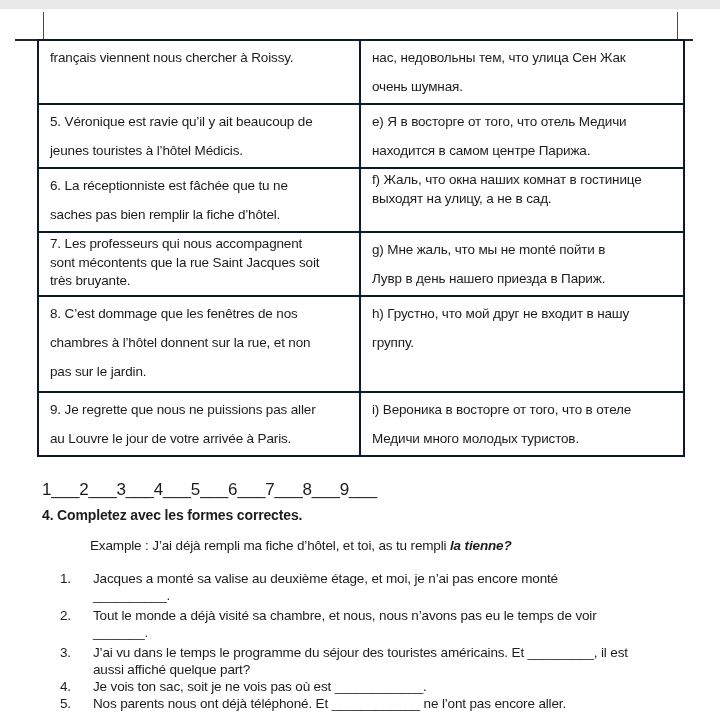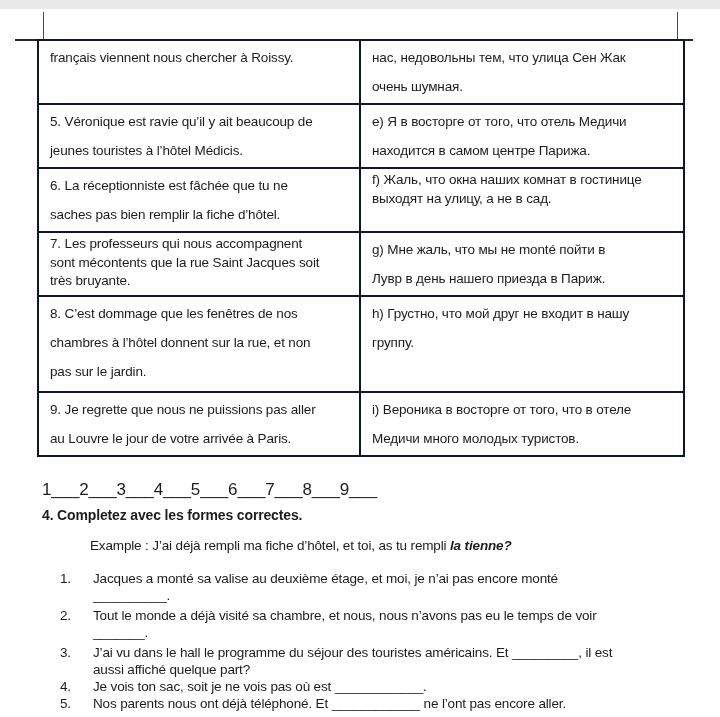--- a/index.html
+++ b/index.html
@@ -168,21 +168,21 @@
       <span class="txt">Jacques a monté sa valise au deuxième étage, et moi, je n’ai pas encore monté
 __________.</span>
     </div>
     <div class="item gap">
       <span class="num">2.</span>
       <span class="txt">Tout le monde a déjà visité sa chambre, et nous, nous n’avons pas eu le temps de voir
 _______.</span>
     </div>
     <div class="item">
       <span class="num">3.</span>
-      <span class="txt">J’ai vu dans le hall le programme du séjour des touristes américains. Et _________, il est
+      <span class="txt">J’ai vu dans le temps le programme du séjour des touristes américains. Et _________, il est
 aussi affiché quelque part?</span>
     </div>
     <div class="item">
       <span class="num">4.</span>
       <span class="txt">Je vois ton sac, soit je ne vois pas où est ____________.</span>
     </div>
     <div class="item">
       <span class="num">5.</span>
       <span class="txt">Nos parents nous ont déjà téléphoné. Et ____________ ne l’ont pas encore aller.</span>
     </div>

